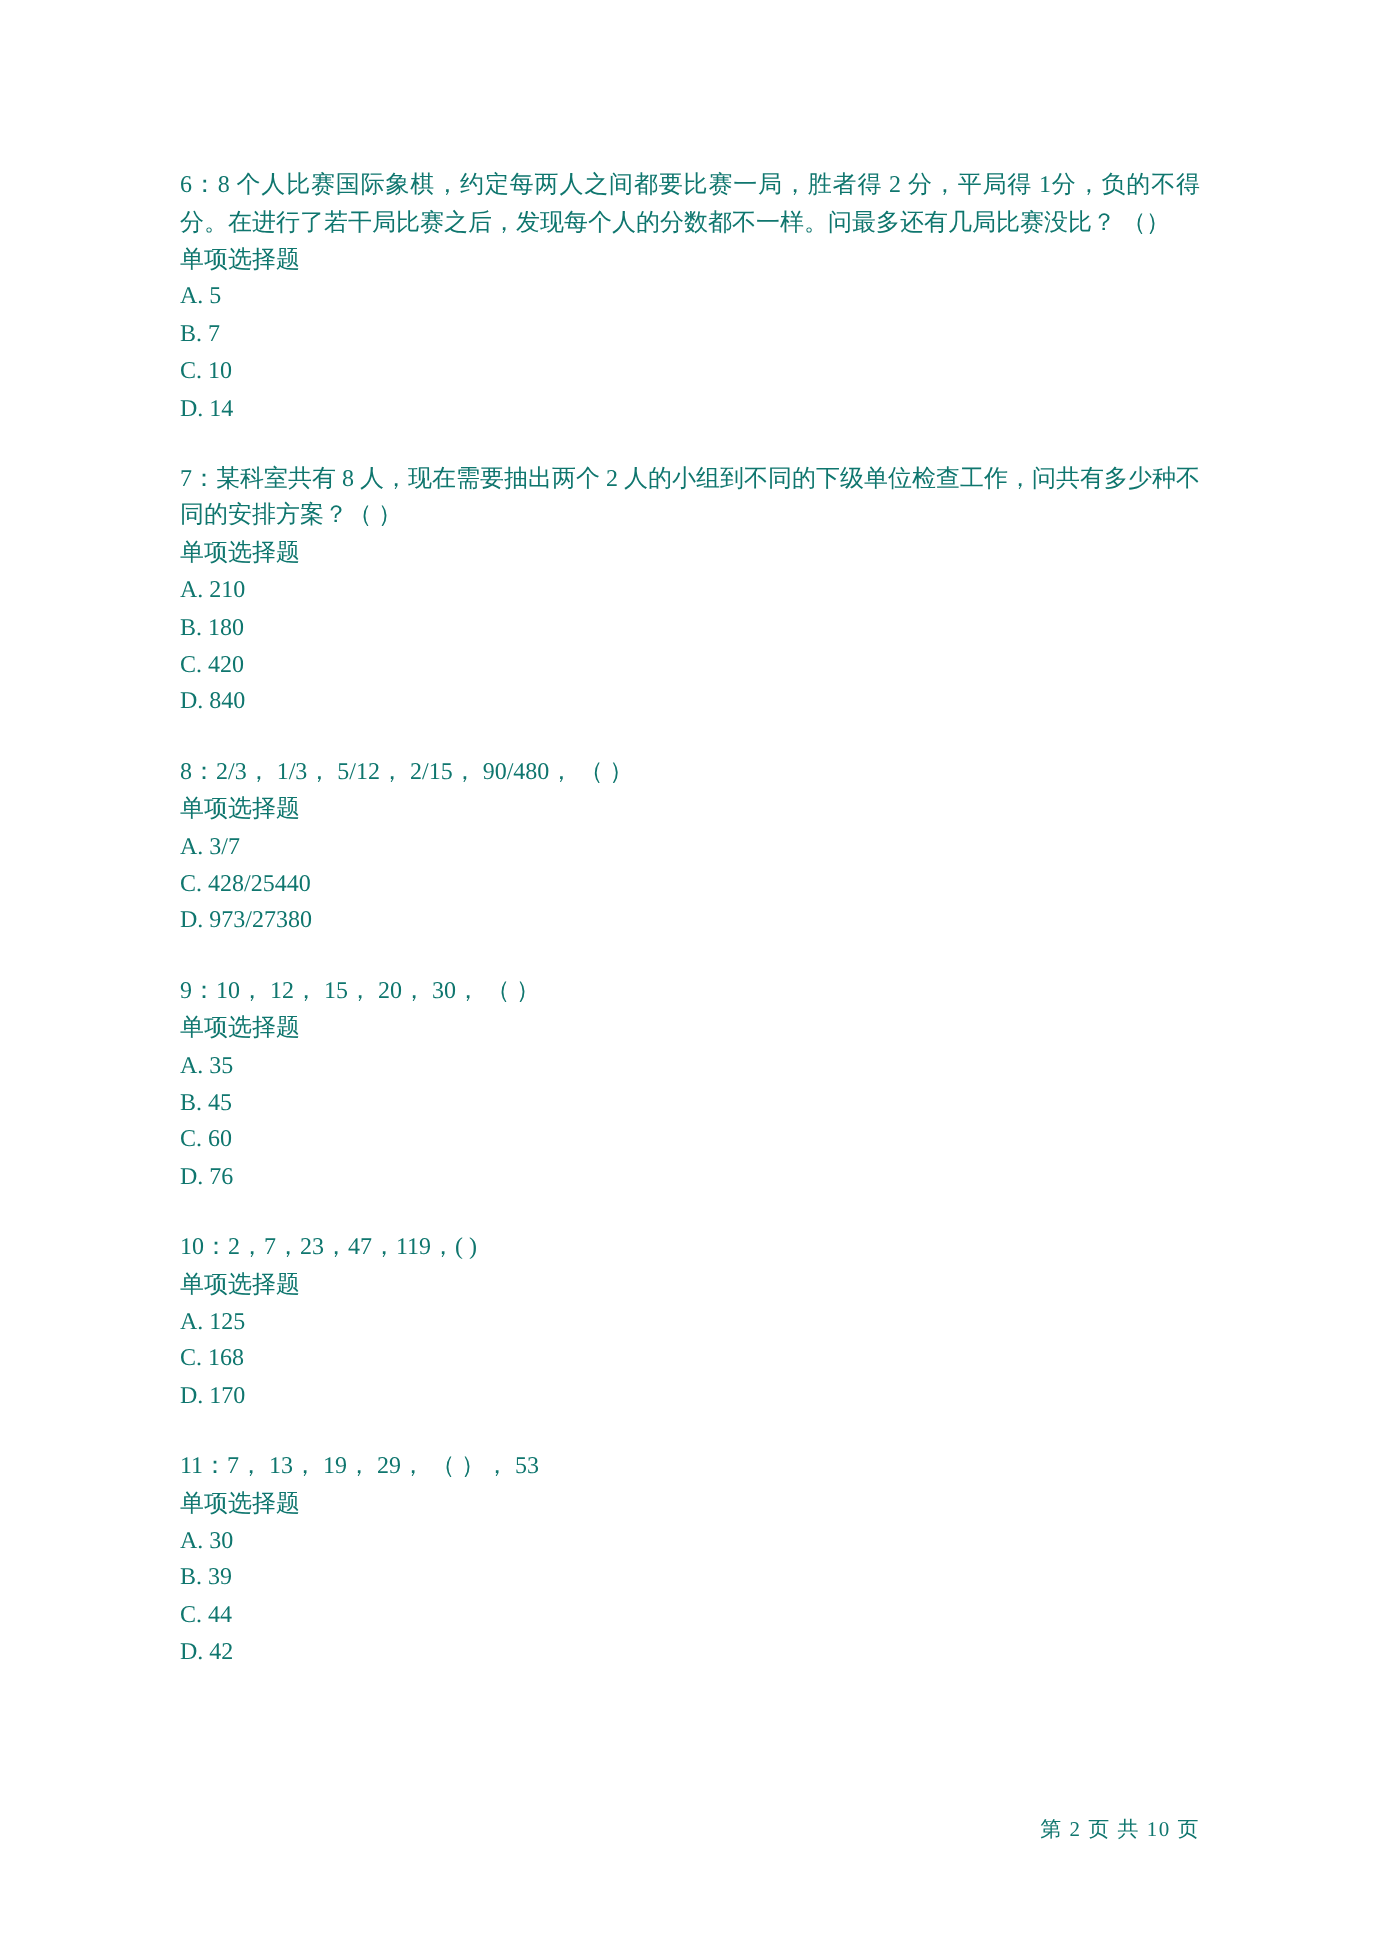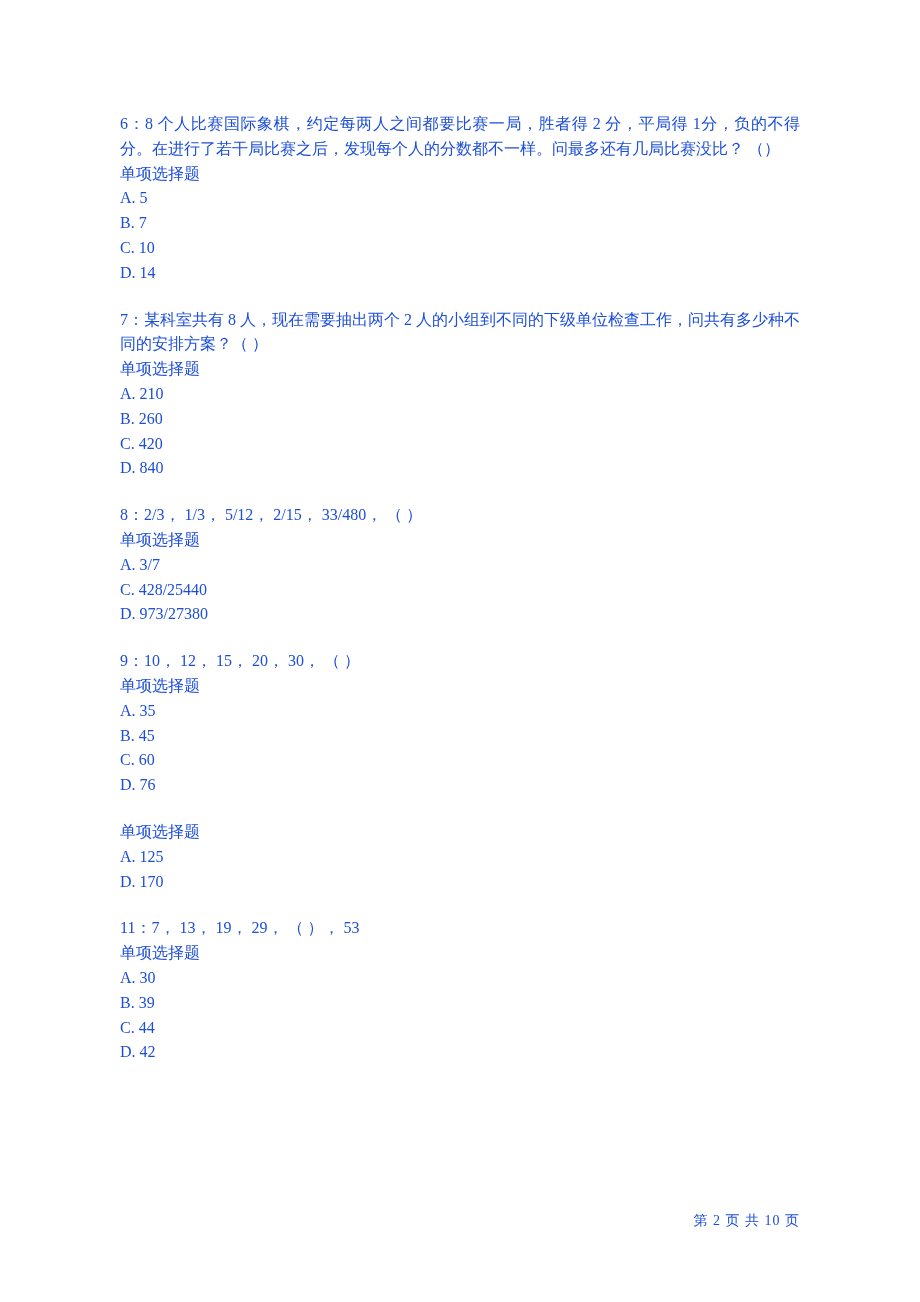--- a/index.html
+++ b/index.html
@@ -7,21 +7,21 @@
     padding: 0;
     background: #ffffff;
     width: 920px;
   }
   .page {
     width: 920px;
     height: 1302px;
     position: relative;
     font-family: "SimSun", "宋体", "Songti SC", serif;
     font-size: 16px;
-    color: #1d4ed8;
+    color: #0f766e;
     line-height: 1.55;
     box-sizing: border-box;
     padding: 112px 120px 0 120px;
   }
   .question {
     margin-bottom: 22px;
   }
   .q-text {
     text-align: justify;
   }
@@ -48,45 +48,47 @@
     <div class="option">A. 5</div>
     <div class="option">B. 7</div>
     <div class="option">C. 10</div>
     <div class="option">D. 14</div>
   </div>
 
   <div class="question">
     <div class="q-text">7：某科室共有 8 人，现在需要抽出两个 2 人的小组到不同的下级单位检查工作，问共有多少种不同的安排方案？（  ）</div>
     <div class="q-type">单项选择题</div>
     <div class="option">A. 210</div>
-    <div class="option">B. 260</div>
+    <div class="option">B. 180</div>
     <div class="option">C. 420</div>
     <div class="option">D. 840</div>
   </div>
 
   <div class="question">
-    <div class="q-text">8：2/3， 1/3， 5/12， 2/15， 33/480， （  ）</div>
+    <div class="q-text">8：2/3， 1/3， 5/12， 2/15， 90/480， （  ）</div>
     <div class="q-type">单项选择题</div>
     <div class="option">A. 3/7</div>
     <div class="option">C. 428/25440</div>
     <div class="option">D. 973/27380</div>
   </div>
 
   <div class="question">
     <div class="q-text">9：10， 12， 15， 20， 30， （  ）</div>
     <div class="q-type">单项选择题</div>
     <div class="option">A. 35</div>
     <div class="option">B. 45</div>
     <div class="option">C. 60</div>
     <div class="option">D. 76</div>
   </div>
 
   <div class="question">
+    <div class="q-text">10：2，7，23，47，119，(  )</div>
     <div class="q-type">单项选择题</div>
     <div class="option">A. 125</div>
+    <div class="option">C. 168</div>
     <div class="option">D. 170</div>
   </div>
 
   <div class="question">
     <div class="q-text">11：7， 13， 19， 29， （  ）， 53</div>
     <div class="q-type">单项选择题</div>
     <div class="option">A. 30</div>
     <div class="option">B. 39</div>
     <div class="option">C. 44</div>
     <div class="option">D. 42</div>

